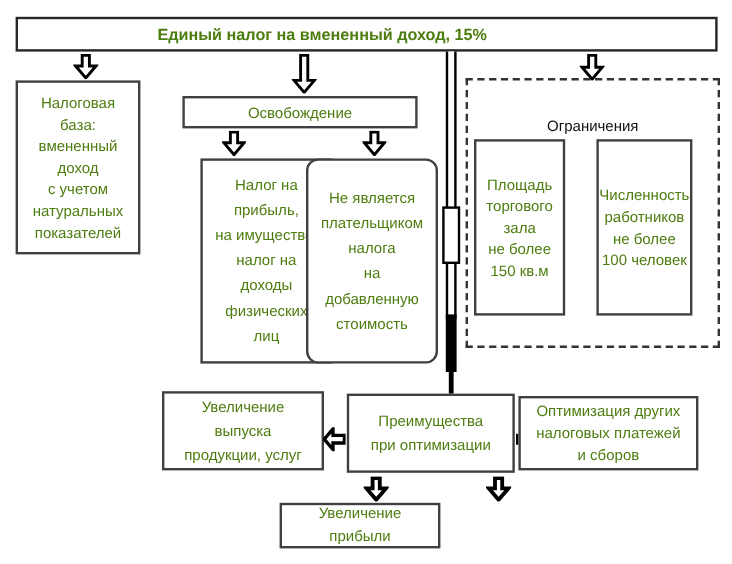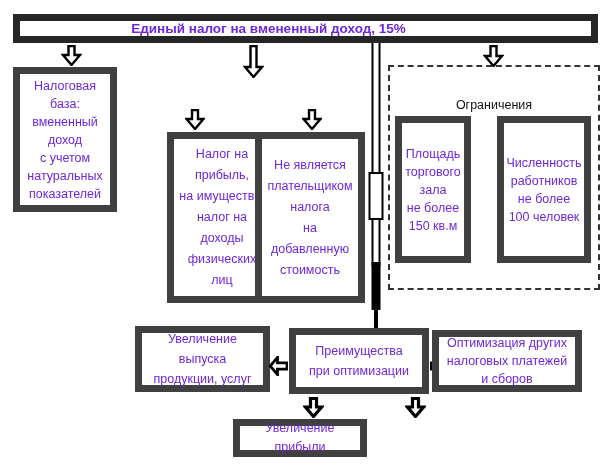--- a/index.html
+++ b/index.html
@@ -2,24 +2,24 @@
 <html><head>
 <meta charset="utf-8">
 <style>
   html,body{margin:0;padding:0;background:#fff;}
   .stage{
     position:relative;width:610px;height:470px;background:#fff;
     font-family:"Liberation Sans", sans-serif;color:#111;overflow:hidden;
   }
   .box{
     position:absolute;box-sizing:border-box;background:#fff;
-    border:7px solid #404040;
+    border:2px solid #404040;
     display:flex;align-items:center;justify-content:center;
     text-align:center;white-space:pre-line;
-    font-size:12.5px;line-height:18px;color:#6d28d9;
+    font-size:12.5px;line-height:18px;color:#4d7c0f;
   }
   .box.title{
     border-color:#262626;font-weight:bold;font-size:13.5px;
     padding-right:74px;white-space:nowrap;
   }
   .lh22{line-height:21px;}
   .lh20{line-height:20px;}
   .lh19{line-height:19px;}
   .dashed{
     position:absolute;box-sizing:border-box;background:transparent;
@@ -50,51 +50,52 @@
   </svg>
 
   <div class="box" style="left:13px;top:67px;width:104px;height:145px;">Налоговая
 база:
 вмененный
 доход
 с учетом
 натуральных
 показателей</div>
 
+  <div class="box" style="left:152px;top:80px;width:196px;height:27px;">Освобождение</div>
 
   <svg class="arrow" style="left:185px;top:109px;" width="20" height="21" viewBox="0 0 20 21">
     <path d="M7 1 L13 1 L13 10 L18.4 10 L10 20 L1.6 10 L7 10 Z" stroke-width="2.4"></path>
   </svg>
   <svg class="arrow" style="left:302px;top:109px;" width="20" height="21" viewBox="0 0 20 21">
     <path d="M7 1 L13 1 L13 10 L18.4 10 L10 20 L1.6 10 L7 10 Z" stroke-width="2.4"></path>
   </svg>
 
   <div class="box lh22" style="left:135px;top:132px;width:110px;height:171px;margin-left:32px;">Налог на
 прибыль,
 на имущество,
 налог на
 доходы
 физических
 лиц</div>
-  <div class="box lh22" style="left:255px;top:132px;width:110px;height:171px;">Не является
+  <div class="box lh22" style="left:255px;top:132px;width:110px;height:171px;border-radius:10px;">Не является
 плательщиком
 налога
 на
 добавленную
 стоимость</div>
 
   <div class="dashed" style="left:388px;top:65px;width:212px;height:225px;">
     <div class="dashed-title">Ограничения</div>
   </div>
   <div class="box" style="left:395px;top:116px;width:76px;height:147px;">Площадь
 торгового
 зала
 не более
 150 кв.м</div>
-  <div class="box" style="left:497px;top:116px;width:94px;height:147px;">Численность
+  <div class="box" style="left:497px;top:116px;width:80px;height:147px;">Численность
 работников
 не более
 100 человек</div>
 
   <svg class="connector" width="20" height="287" viewBox="0 0 20 287">
     <rect x="6.5" y="-3" width="7" height="225" fill="#fff" stroke="#000" stroke-width="2"></rect>
     <rect x="3.5" y="130" width="13" height="46" fill="#fff" stroke="#000" stroke-width="2"></rect>
     <rect x="5.5" y="219" width="9" height="48" fill="#000"></rect>
     <rect x="8" y="264" width="4" height="23" fill="#000"></rect>
   </svg>

